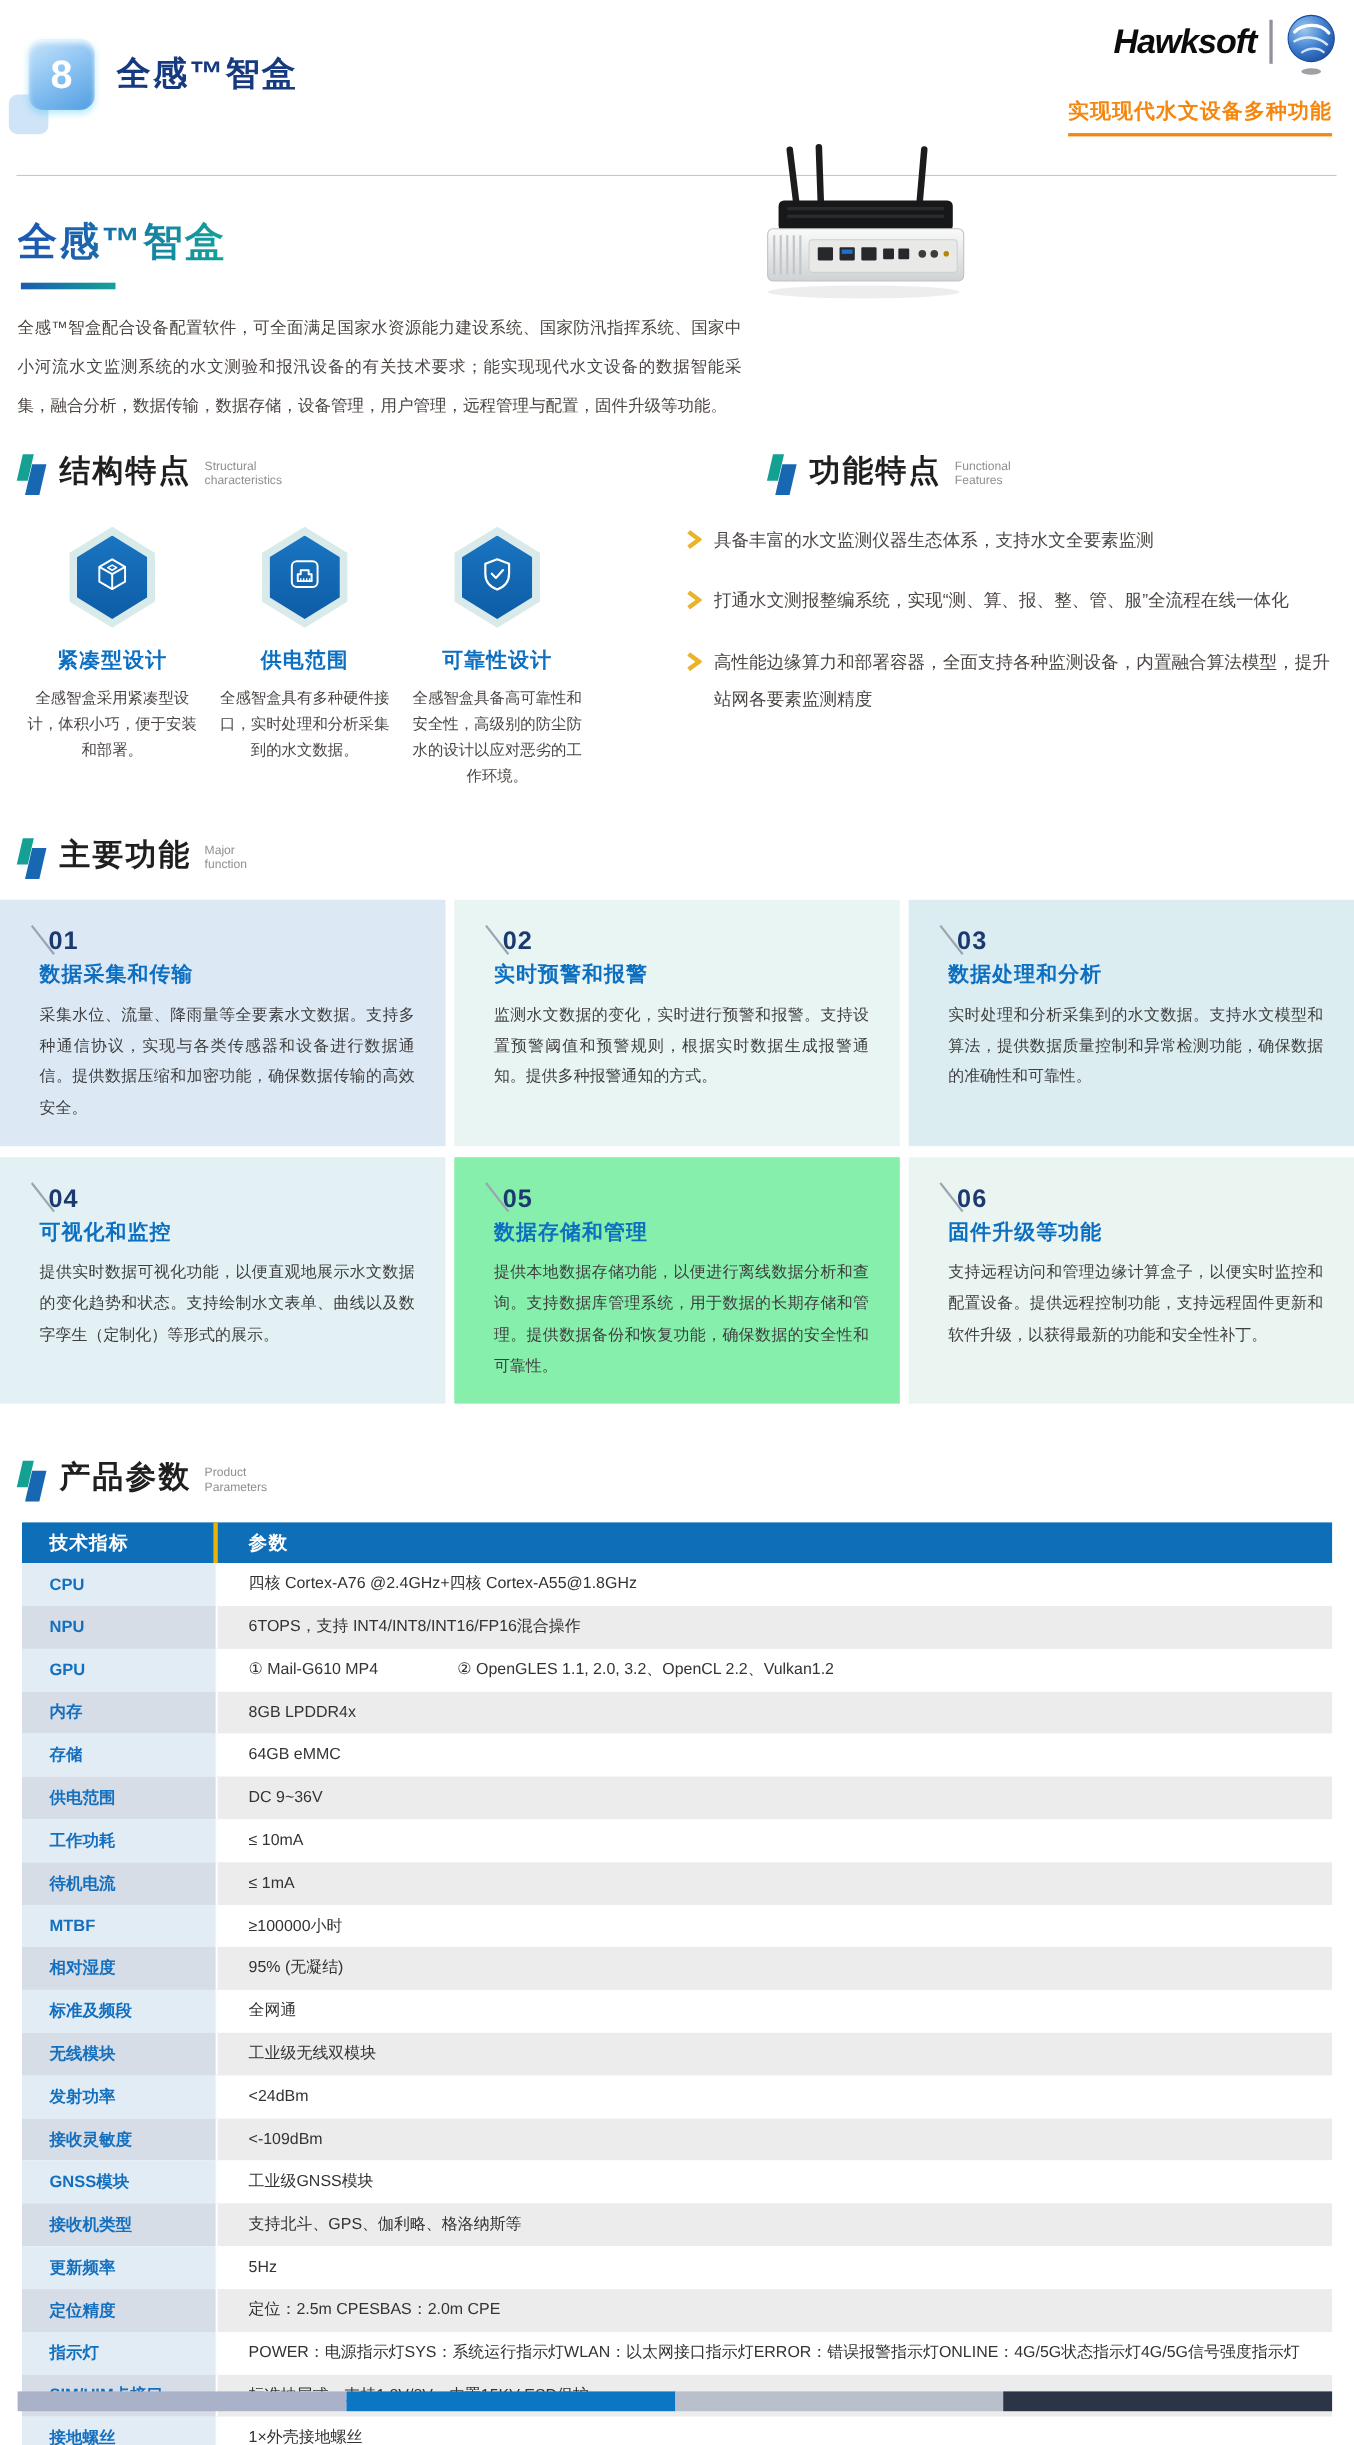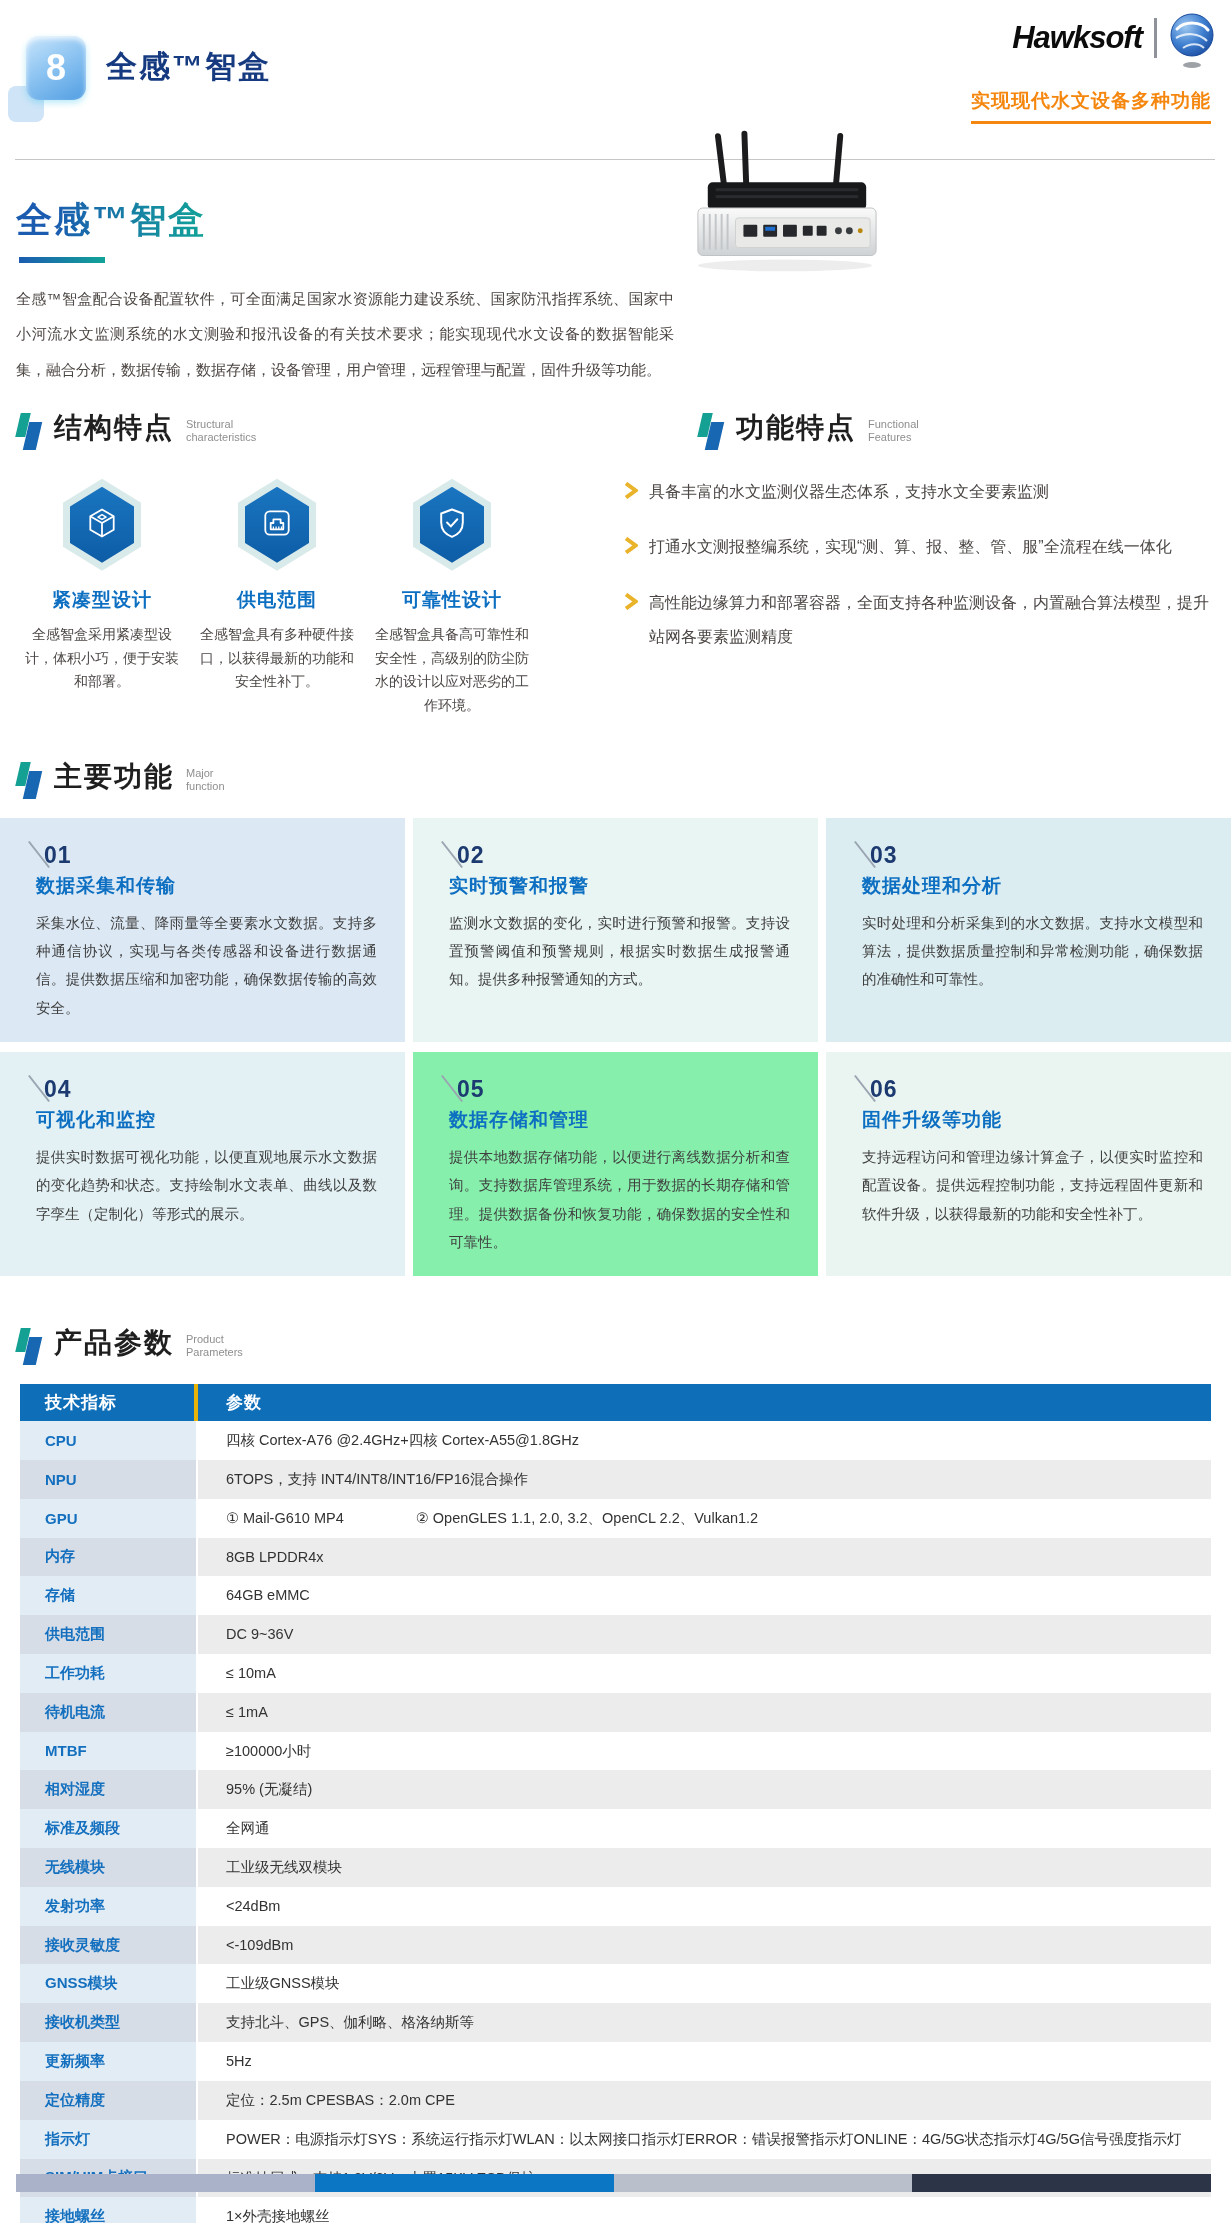--- a/index.html
+++ b/index.html
@@ -213,21 +213,21 @@
                   <svg viewBox="0 0 40 40" width="36" height="36" fill="none" stroke="#ffffff" stroke-width="2">
                     <rect x="7" y="7" width="26" height="26" rx="5"></rect>
                     <path d="M13 27 v-7 h3 v-4 h8 v4 h3 v7 Z" stroke-linejoin="round"></path>
                     <path d="M16 27 v-3 M19 27 v-3 M22 27 v-3 M25 27 v-3" stroke-width="1.4"></path>
                   </svg>
                 </span>
 
               </div>
             </div>
             <div class="feature-title">供电范围</div>
-            <div class="feature-desc">全感智盒具有多种硬件接口，以获得最新的功能和安全性补丁。</div>
+            <div class="feature-desc">全感智盒具有多种硬件接口，实时处理和分析采集到的水文数据。</div>
           </div>
 
           <div class="feature">
             <div class="hex-outer">
               <div class="hex-inner">
 
                 <span>
                   <svg viewBox="0 0 40 40" width="36" height="36" fill="none" stroke="#ffffff" stroke-width="2.2" stroke-linejoin="round" stroke-linecap="round">
                     <path d="M20 5 L32 9.5 V19.5 C32 27.5 27 32.8 20 35.5 C13 32.8 8 27.5 8 19.5 V9.5 Z"></path>
                     <path d="M14.5 19.5 l4.2 4.3 l7.2 -8"></path>

